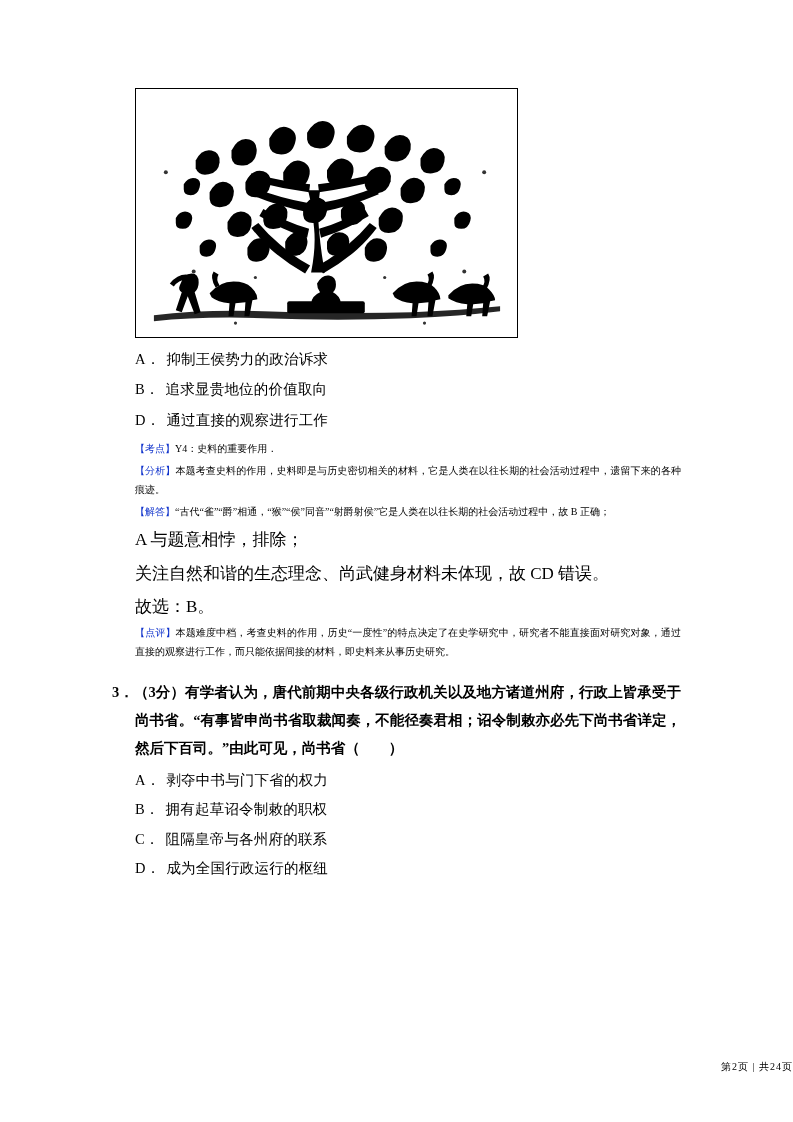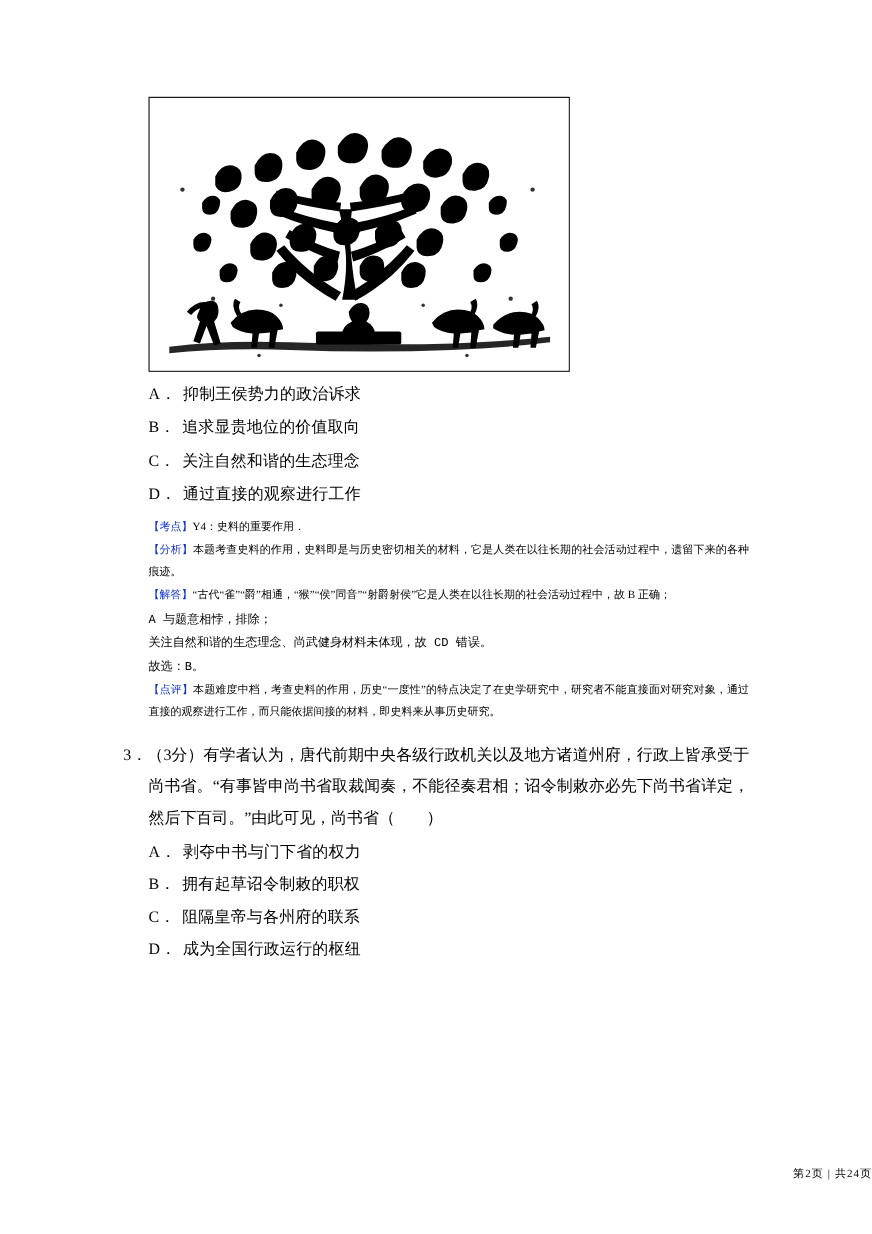--- a/index.html
+++ b/index.html
@@ -54,35 +54,35 @@
     font-size: 10px;
     line-height: 1.95;
     margin: 0 0 2px 23px;
     text-align: justify;
   }
   .tag {
     color: #1033cc;
   }
   .hang {
     margin-left: 23px;
-    font-size: 11px;
+    font-size: 17px;
     line-height: 1.95;
     text-align: justify;
-    font-family: Liberation Mono, monospace;
   }
 
   
   .q-block {
     margin-top: 16px;
     font-size: 14.5px;
     line-height: 1.95;
     text-align: justify;
   }
   .q-body {
     margin-left: 23px;
+    font-weight: bold;
   }
   .q-opts {
     margin-top: 6px;
   }
   .q-opts .opt { margin-bottom: 7px; }
 
   
   .footer {
     position: absolute;
     left: 0;
@@ -183,23 +183,20 @@
     </div>
   </div>
 
   <div class="opt">
     <span class="lbl">A．</span><span>抑制王侯势力的政治诉求</span>
   </div>
   <div class="opt">
     <span class="lbl">B．</span><span>追求显贵地位的价值取向</span>
   </div>
   <div class="opt">
-    <span class="lbl">C．</span><span>关注自然和谐的生态理念</span>
-  </div>
-  <div class="opt">
     <span class="lbl">D．</span><span>通过直接的观察进行工作</span>
   </div>
 
   <div class="para">
     <span class="tag">【考点】</span><span>Y4：史料的重要作用．</span>
   </div>
 
   <div class="para">
     <span class="tag">【分析】</span><span>本题考查史料的作用，史料即是与历史密切相关的材料，它是人类在以往长期的社会活动过程中，遗留下来的各种痕迹。</span>
   </div>

